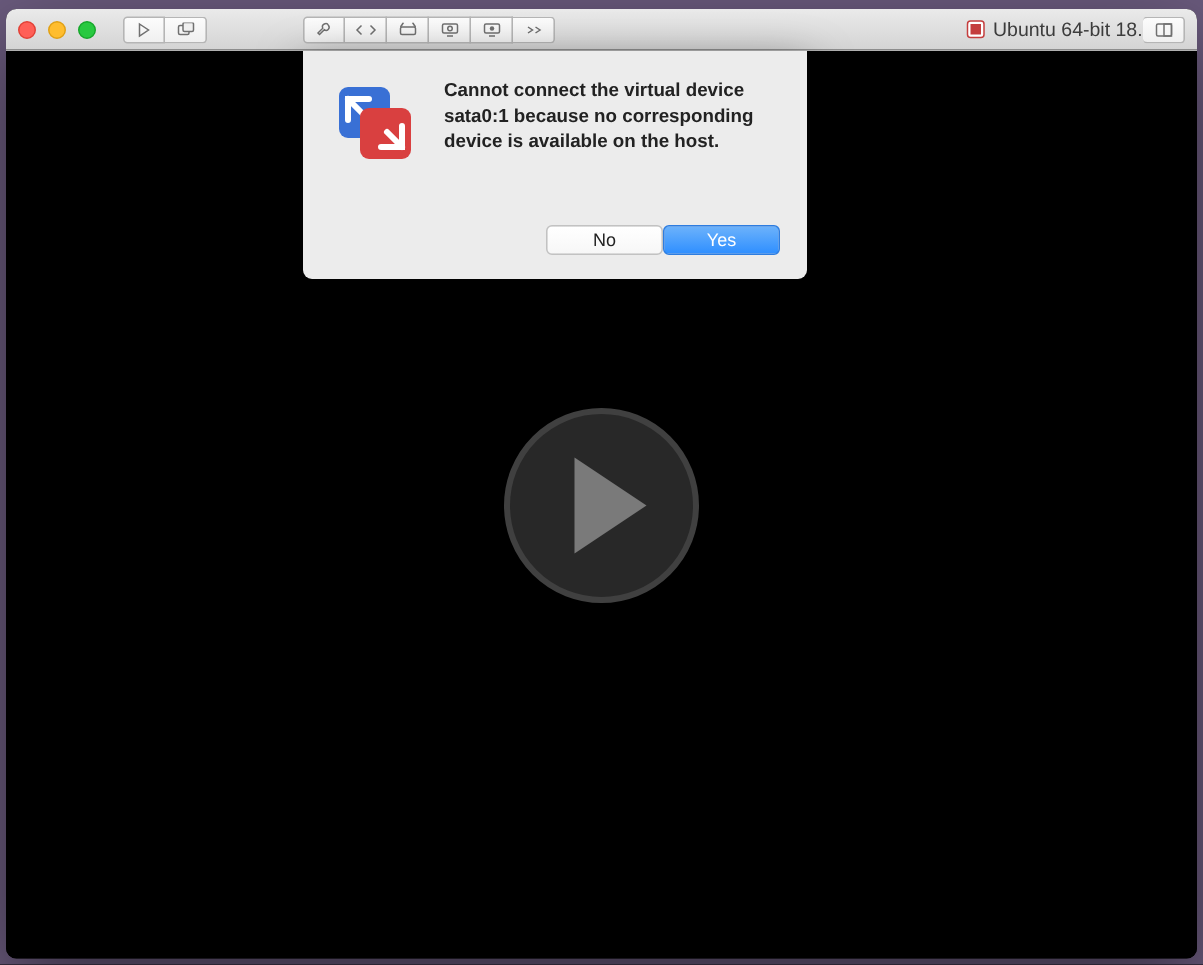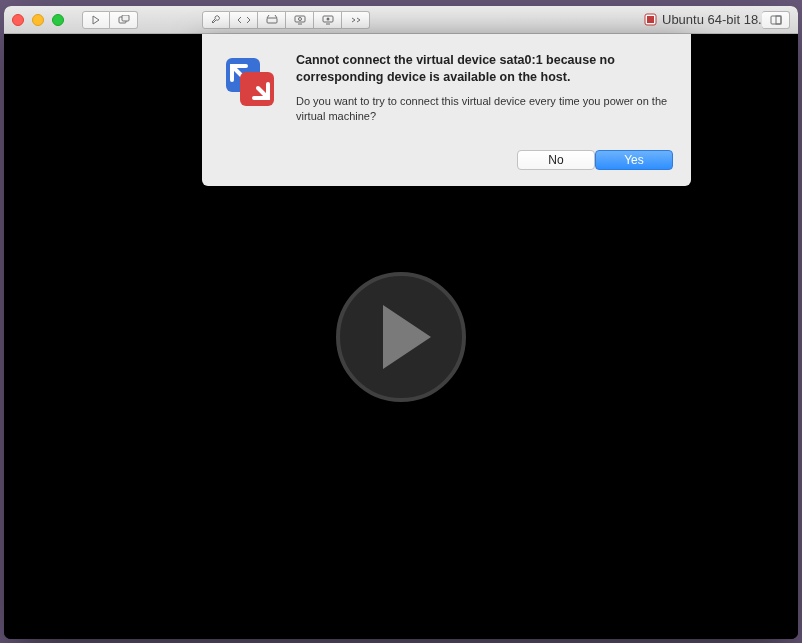--- a/index.html
+++ b/index.html
@@ -120,21 +120,21 @@
       height: 0;
       border-left: 48px solid #7a7a7a;
       border-top: 32px solid transparent;
       border-bottom: 32px solid transparent;
       margin-left: 12px;
     }
     .dialog {
       position: absolute;
       top: 28px;
       left: 198px;
-      width: 489px;
+      width: 336px;
       height: 152px;
       background: #ececec;
       border-bottom-left-radius: 6px;
       border-bottom-right-radius: 6px;
       box-shadow: 0 10px 30px rgba(0,0,0,0.5);
       display: flex;
       padding: 18px 18px 16px 18px;
       gap: 16px;
     }
     .dialog-icon {
@@ -283,20 +283,19 @@
         <rect x="6" y="6" width="34" height="34" rx="6" fill="#3970d5"></rect>
         <path d="M12 28 L12 14 L26 14" fill="none" stroke="#fff" stroke-width="4" stroke-linecap="round"></path>
         <path d="M12 14 L22 24" fill="none" stroke="#fff" stroke-width="4" stroke-linecap="round"></path>
         <rect x="20" y="20" width="34" height="34" rx="6" fill="#d94040"></rect>
         <path d="M48 32 L48 46 L34 46" fill="none" stroke="#fff" stroke-width="4" stroke-linecap="round"></path>
         <path d="M48 46 L38 36" fill="none" stroke="#fff" stroke-width="4" stroke-linecap="round"></path>
       </svg>
     </div>
     <div class="dialog-body">
       <div class="dialog-heading">Cannot connect the virtual device sata0:1 because no corresponding device is available on the host.</div>
-      <div class="dialog-text">Do you want to try to connect this virtual device every time you power on the virtual machine?</div>
       <div class="dialog-buttons">
         <div class="dlg-btn dlg-btn-no">No</div>
         <div class="dlg-btn dlg-btn-yes">Yes</div>
       </div>
     </div>
   </div>
 </div>
 
 </body></html>

